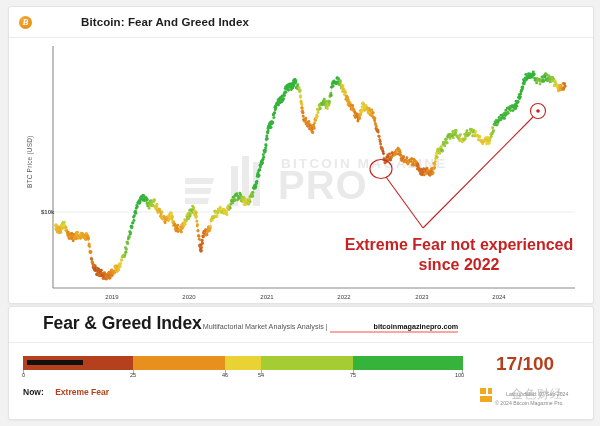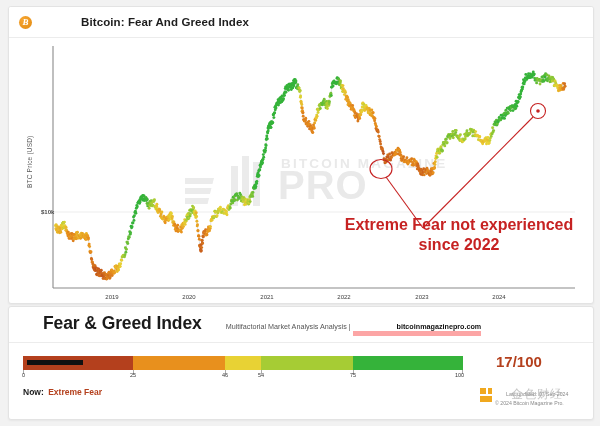--- a/index.html
+++ b/index.html
@@ -47,51 +47,51 @@
     position:absolute;left:272px;top:118px;font-size:13.5px;font-weight:bold;
     letter-spacing:2.2px;color:#e9e9e9;font-family:"Liberation Sans",sans-serif;
   }
   .wm-txt2{
     position:absolute;left:269px;top:127px;font-size:40px;font-weight:bold;
     letter-spacing:1px;color:#e9e9e9;line-height:40px;font-family:"Liberation Sans",sans-serif;
   }
 
   
   .annot{
-    position:absolute;left:330px;top:177px;width:240px;
+    position:absolute;left:330px;top:197px;width:240px;
     color:#c62222;font-weight:bold;font-size:16px;line-height:20px;
     text-align:center;font-family:"Liberation Sans",sans-serif;
   }
 
   
   .card2{
     position:absolute;left:8px;top:306px;width:584px;height:112px;
     background:#fff;border:1px solid #e3e3e3;border-radius:3px;
     box-shadow:0 1px 2px rgba(0,0,0,.05);overflow:hidden;
   }
   .fg-head{
-    height:34px;display:flex;align-items:baseline;gap:24px;
+    height:34px;display:flex;align-items:baseline;gap:1px;
     padding:6px 0 0 34px;border-bottom:1px solid #ececec;box-sizing:border-box;height:36px;
   }
   .fg-title{font-size:17.5px;font-weight:bold;color:#1a1a1a;letter-spacing:-.1px;}
   .fg-sub{font-size:7.2px;color:#555;}
-  .fg-sub b{color:#111;border-bottom:5px solid #fca5a5;padding-left:44px;}
+  .fg-sub b{color:#111;border-bottom:2px solid #fca5a5;padding-left:44px;}
 
   .gauge-row{position:relative;height:76px;}
   .gauge{position:absolute;left:14px;top:13px;width:440px;height:14px;display:flex;}
   .seg{height:14px;}
   .needle{position:absolute;left:18px;top:17px;width:56px;height:5px;background:#111;}
   .gtick{position:absolute;font-size:5.5px;color:#333;top:29px;}
   .gtickline{position:absolute;top:27px;width:1px;height:4px;background:#aaa;}
 
   .now-row{position:absolute;left:14px;top:44px;font-size:8.5px;font-weight:bold;color:#1a1a1a;}
-  .now-val{color:#b4401d;margin-left:2px;}
+  .now-val{color:#b4401d;margin-left:9px;}
 
   .score{
-    position:absolute;left:487px;top:10px;font-size:15px;font-weight:bold;color:#b4401d;
+    position:absolute;left:487px;top:10px;font-size:19px;font-weight:bold;color:#b4401d;
     font-family:"Liberation Sans",sans-serif;
   }
   .updated{position:absolute;left:497px;top:48px;font-size:5.2px;color:#8a8a8a;white-space:nowrap;}
   .copyr{position:absolute;left:486px;top:57px;font-size:5.2px;color:#8a8a8a;white-space:nowrap;}
   .blogo{position:absolute;left:470px;top:44px;width:18px;height:18px;}
 
   
   .cnwm{
     position:absolute;left:502px;top:43px;font-size:12px;font-weight:normal;
     color:rgba(150,150,150,.55);letter-spacing:1px;

